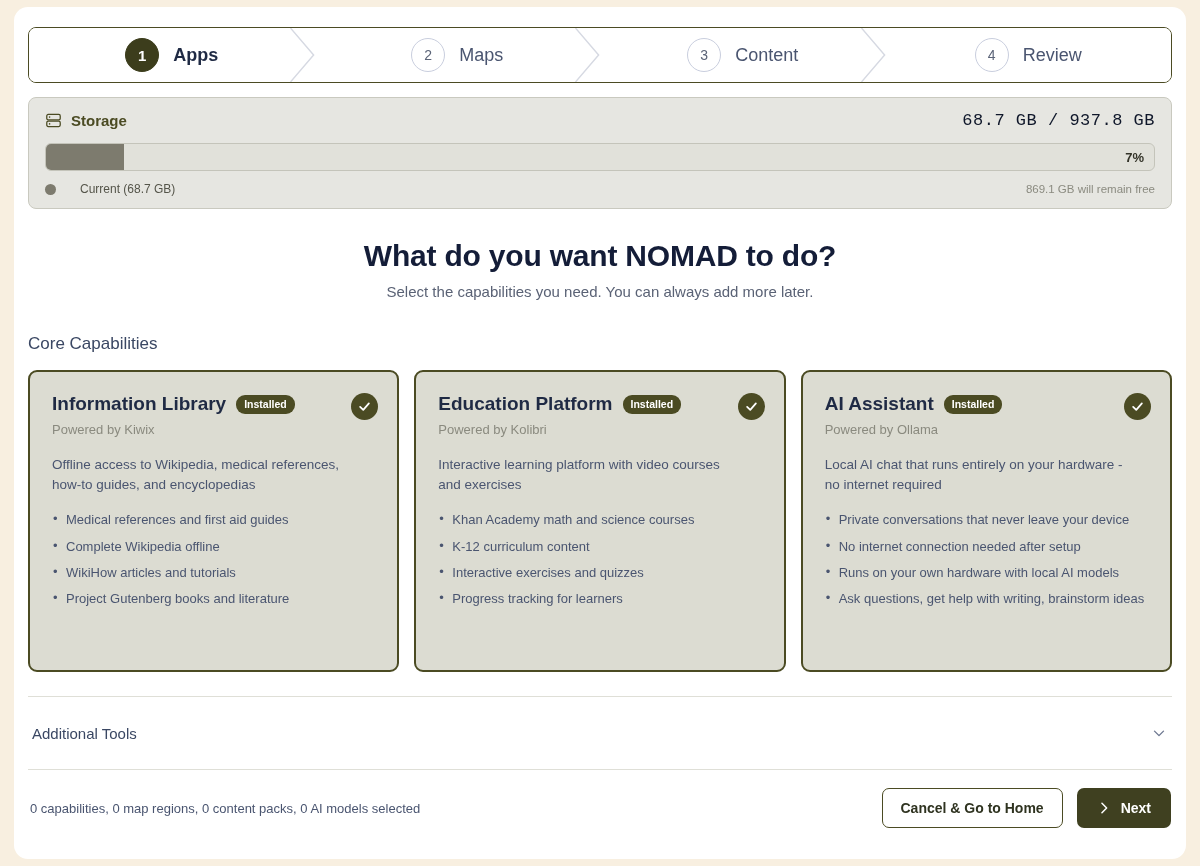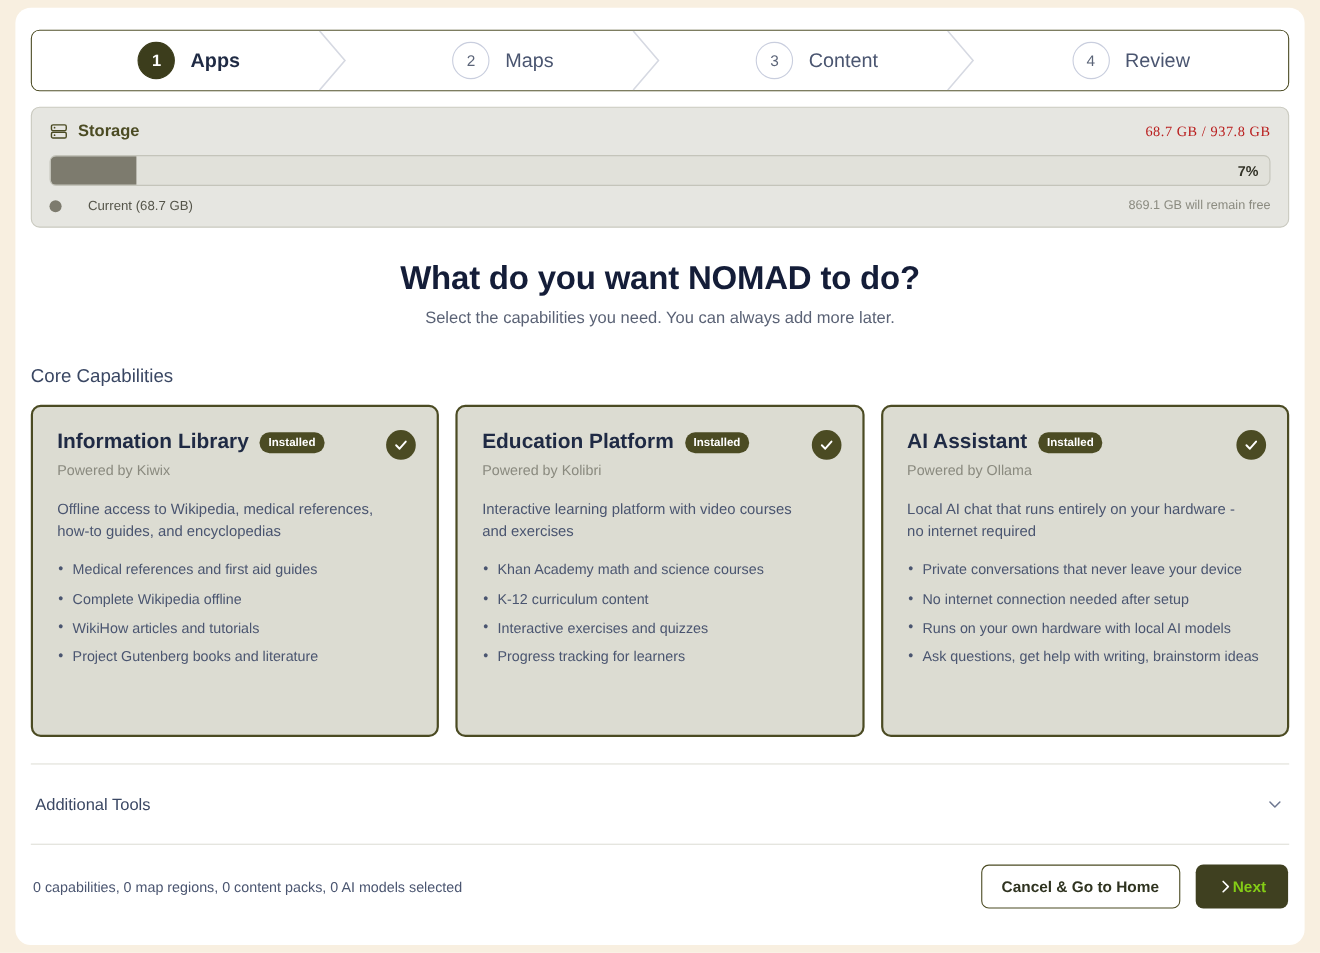--- a/index.html
+++ b/index.html
@@ -82,23 +82,23 @@
   .storage-top {
     display: flex;
     align-items: center;
     justify-content: space-between;
   }
   .storage-title {
     display: flex; align-items: center; gap: 9px;
     font-size: 15px; font-weight: bold; color: #4b4b23;
   }
   .storage-cap {
-    font-family: Liberation Serif, serif;
-    font-size: 13px;
-    color: #b91c1c;
+    font-family: Liberation Mono, monospace;
+    font-size: 17px;
+    color: #0f172a;
     letter-spacing: 0.5px;
   }
   .bar-wrap {
     margin-top: 13px;
     position: relative;
     height: 28px;
     background: #e1e1da;
     border: 1px solid #c4c4ba;
     border-radius: 6px;
     overflow: hidden;
@@ -265,25 +265,25 @@
     font-size: 14px;
     font-weight: bold;
     padding: 11px 18px;
     font-family: "Liberation Sans", sans-serif;
     cursor: pointer;
   }
   .btn-primary {
     background: #3f4020;
     border: none;
     border-radius: 7px;
-    color: #84cc16;
+    color: #ffffff;
     font-size: 14px;
     font-weight: bold;
     padding: 12px 20px;
-    display: flex; align-items: center; 
+    display: flex; align-items: center; gap: 10px;
     font-family: "Liberation Sans", sans-serif;
     cursor: pointer;
   }
 </style>
 </head>
 <body>
 
 <div class="page">
  <div class="inner">
 

